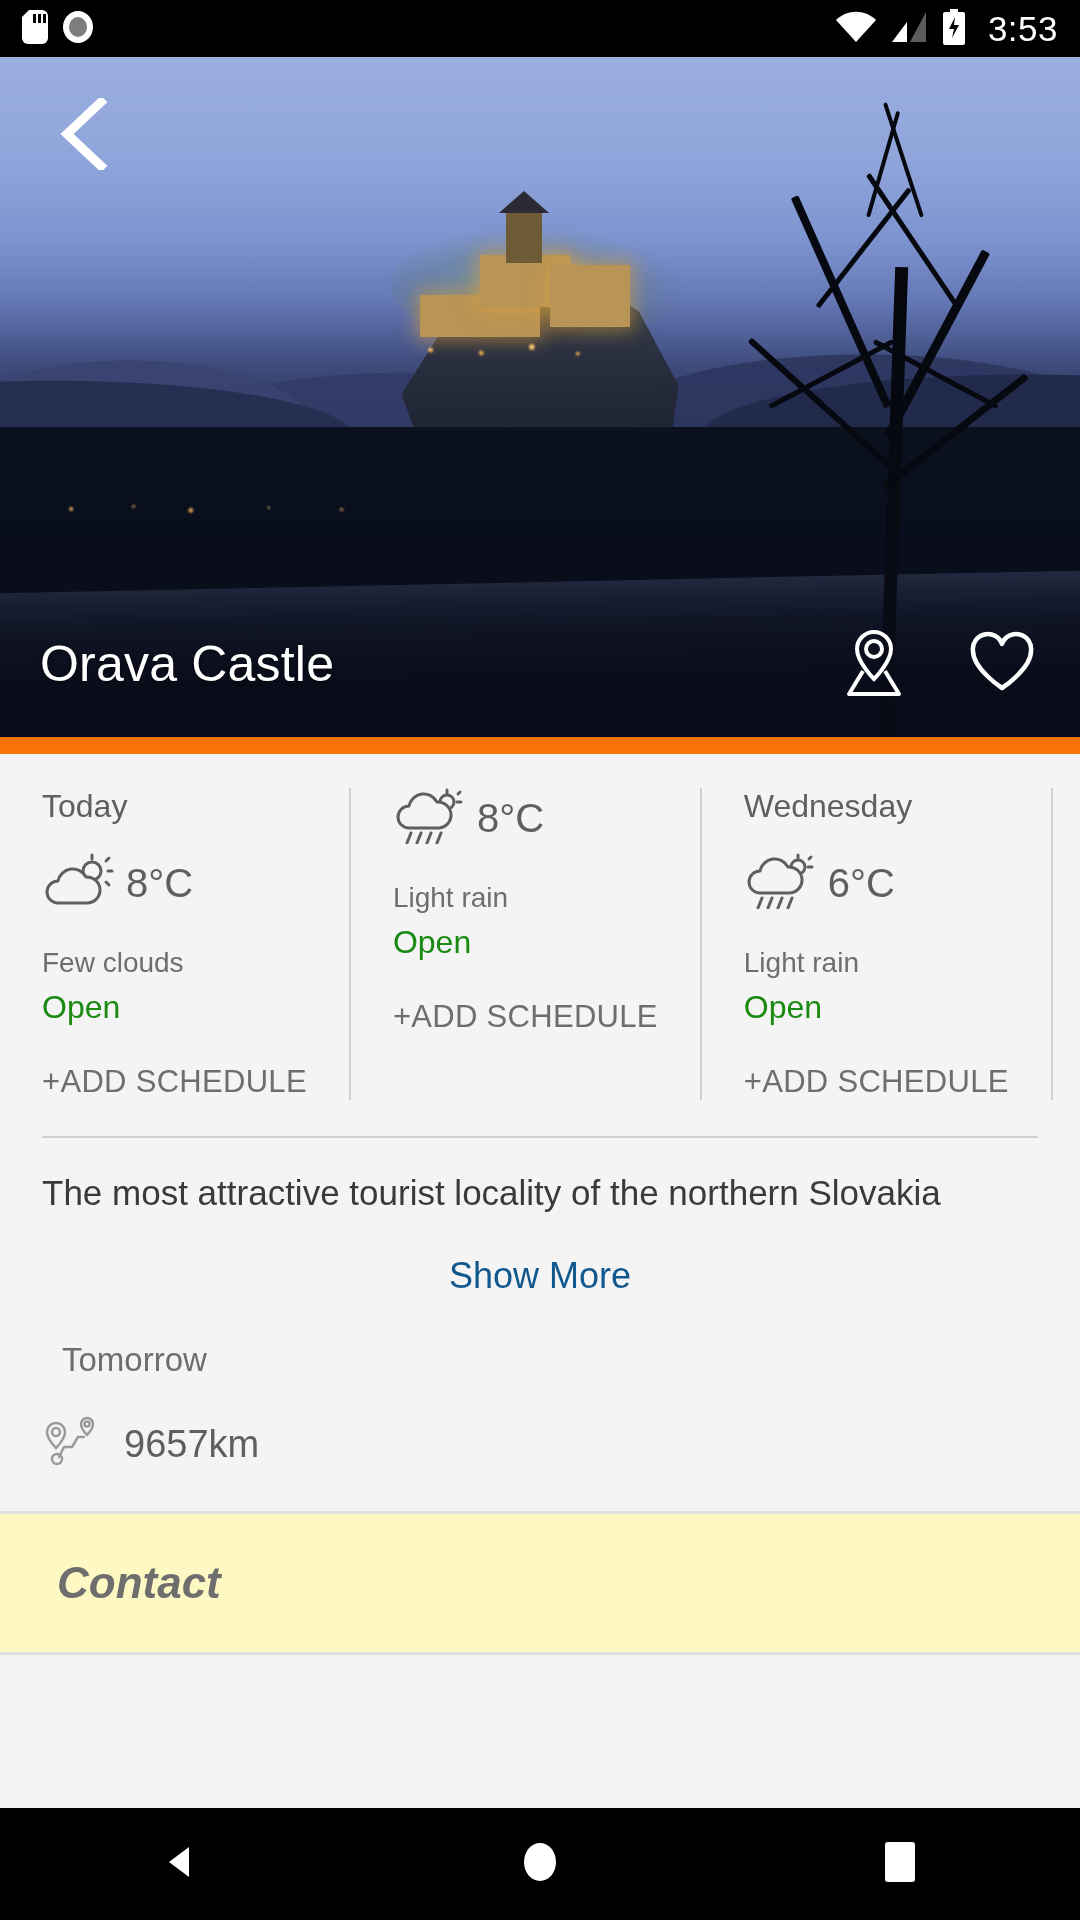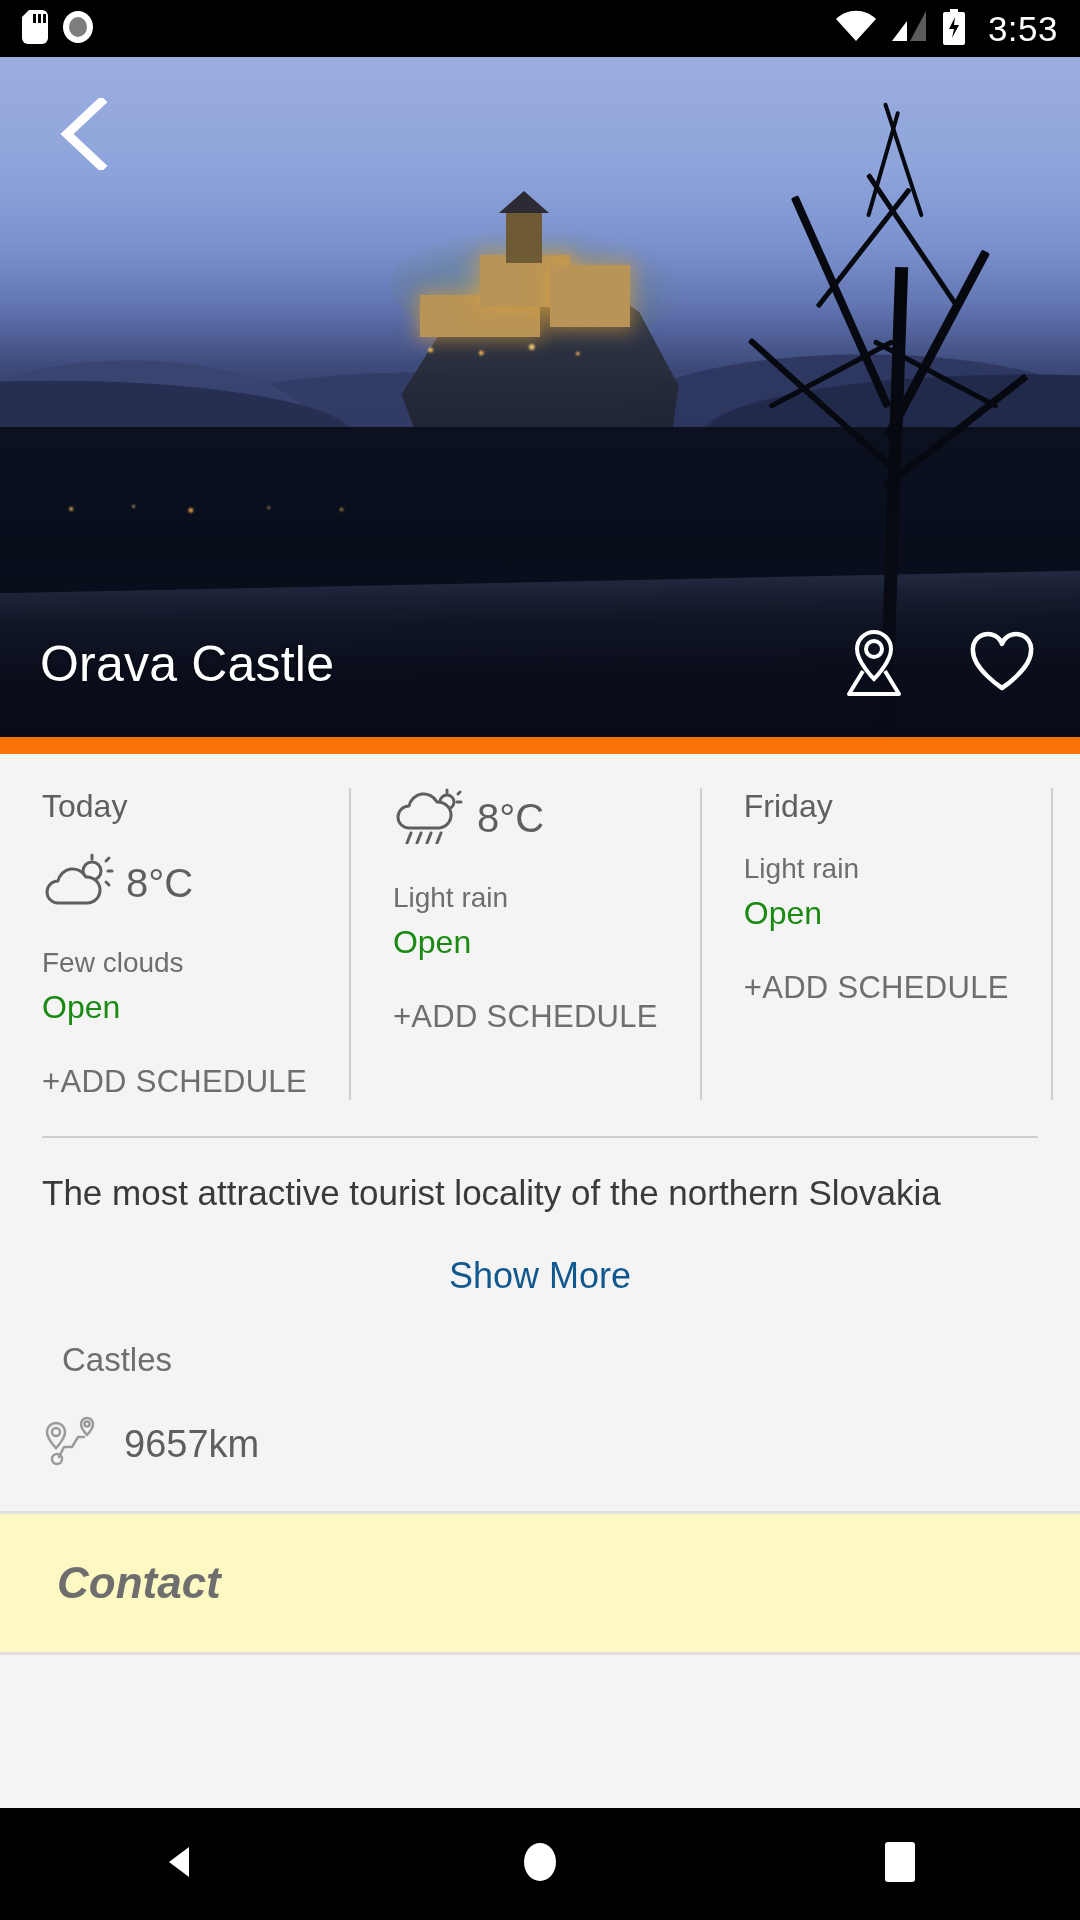--- a/index.html
+++ b/index.html
@@ -10,21 +10,21 @@
     overflow: hidden;
   }
   #app { width: 1080px; height: 1920px; display: flex; flex-direction: column; position: relative; }
 
   
   .statusbar {
     height: 57px; background: #000000; flex: 0 0 57px;
     display: flex; align-items: center; padding: 0 22px;
   }
   .sb-left { display: flex; align-items: center; gap: 14px; }
-  .sb-right { margin-left: auto; display: flex; gap: 13px; }
+  .sb-right { margin-left: auto; display: flex; align-items: center; gap: 13px; }
   .sb-time { color: #ffffff; font-size: 35px; letter-spacing: 0.5px; margin-left: 8px; }
 
   
   .hero {
     position: relative; flex: 0 0 680px; height: 680px; overflow: hidden;
     background: linear-gradient(180deg,#9aaee0 0%, #8fa4da 16%, #7d93cf 27%,
                 #6477b5 36%, #3f4d7e 45%, #2b3354 54%, #1a2039 64%,
                 #141a30 74%, #0e1324 86%, #0a0f1c 100%);
   }
   
@@ -335,21 +335,41 @@
             </svg>
           </span>
           <span class="ftemp">8°C</span>
         </div>
         <div class="fdesc">Light rain</div>
         <div class="fopen">Open</div>
         <div class="fadd">+ADD SCHEDULE</div>
       </div>
 
       <div class="fcol">
-        <div class="fday">Friday</div>
+        <div class="fday">Wednesday</div>
+        <div class="ftemprow">
+          <span>
+            <svg width="72" height="56" viewBox="0 0 72 56">
+              <circle cx="54" cy="14" r="7" fill="none" stroke="#5f5f5f" stroke-width="3"></circle>
+              <g stroke="#5f5f5f" stroke-width="3" stroke-linecap="round">
+                <line x1="54" y1="2" x2="54" y2="5"></line>
+                <line x1="65" y1="6" x2="67" y2="4"></line>
+                <line x1="64" y1="14" x2="68" y2="14"></line>
+              </g>
+              <path d="M16 40a11 11 0 0 1 0-22 15 15 0 0 1 28-4 10 10 0 0 1 2 26z" fill="#f4f4f4" stroke="#5f5f5f" stroke-width="3" stroke-linejoin="round"></path>
+              <g stroke="#5f5f5f" stroke-width="3" stroke-linecap="round">
+                <line x1="18" y1="45" x2="14" y2="55"></line>
+                <line x1="28" y1="45" x2="24" y2="55"></line>
+                <line x1="38" y1="45" x2="34" y2="55"></line>
+                <line x1="48" y1="45" x2="44" y2="55"></line>
+              </g>
+            </svg>
+          </span>
+          <span class="ftemp">6°C</span>
+        </div>
         <div class="fdesc">Light rain</div>
         <div class="fopen">Open</div>
         <div class="fadd">+ADD SCHEDULE</div>
       </div>
 
       <div class="fcol">
         
         
         
         
@@ -359,21 +379,21 @@
     </div>
 
     <div class="hr"></div>
 
     <div class="desc">
       <div class="desc-line">The most attractive tourist locality of the northern Slovakia</div>
     </div>
     <div class="showmore">Show More</div>
 
     <div class="cats">
-      <div class="cat">Castles</div>
+      <div class="cat">Tomorrow</div>
     </div>
 
     <div class="distrow">
       <span>
         <svg width="60" height="56" viewBox="0 0 60 56">
           <path d="M14 8a9 9 0 0 1 9 9c0 7-9 16-9 16S5 24 5 17a9 9 0 0 1 9-9z" fill="none" stroke="#9a9a9a" stroke-width="2.5"></path>
           <circle cx="14" cy="17" r="4" fill="none" stroke="#9a9a9a" stroke-width="2.5"></circle>
           <path d="M45 3a6 6 0 0 1 6 6c0 4.5-6 11-6 11s-6-6.5-6-11a6 6 0 0 1 6-6z" fill="none" stroke="#9a9a9a" stroke-width="2.5"></path>
           <circle cx="45" cy="9" r="2.5" fill="none" stroke="#9a9a9a" stroke-width="2.5"></circle>
           <path d="M42 22h-6l-6 10h-8l-5 10" fill="none" stroke="#9a9a9a" stroke-width="2.5" stroke-linejoin="round" stroke-linecap="round"></path>

